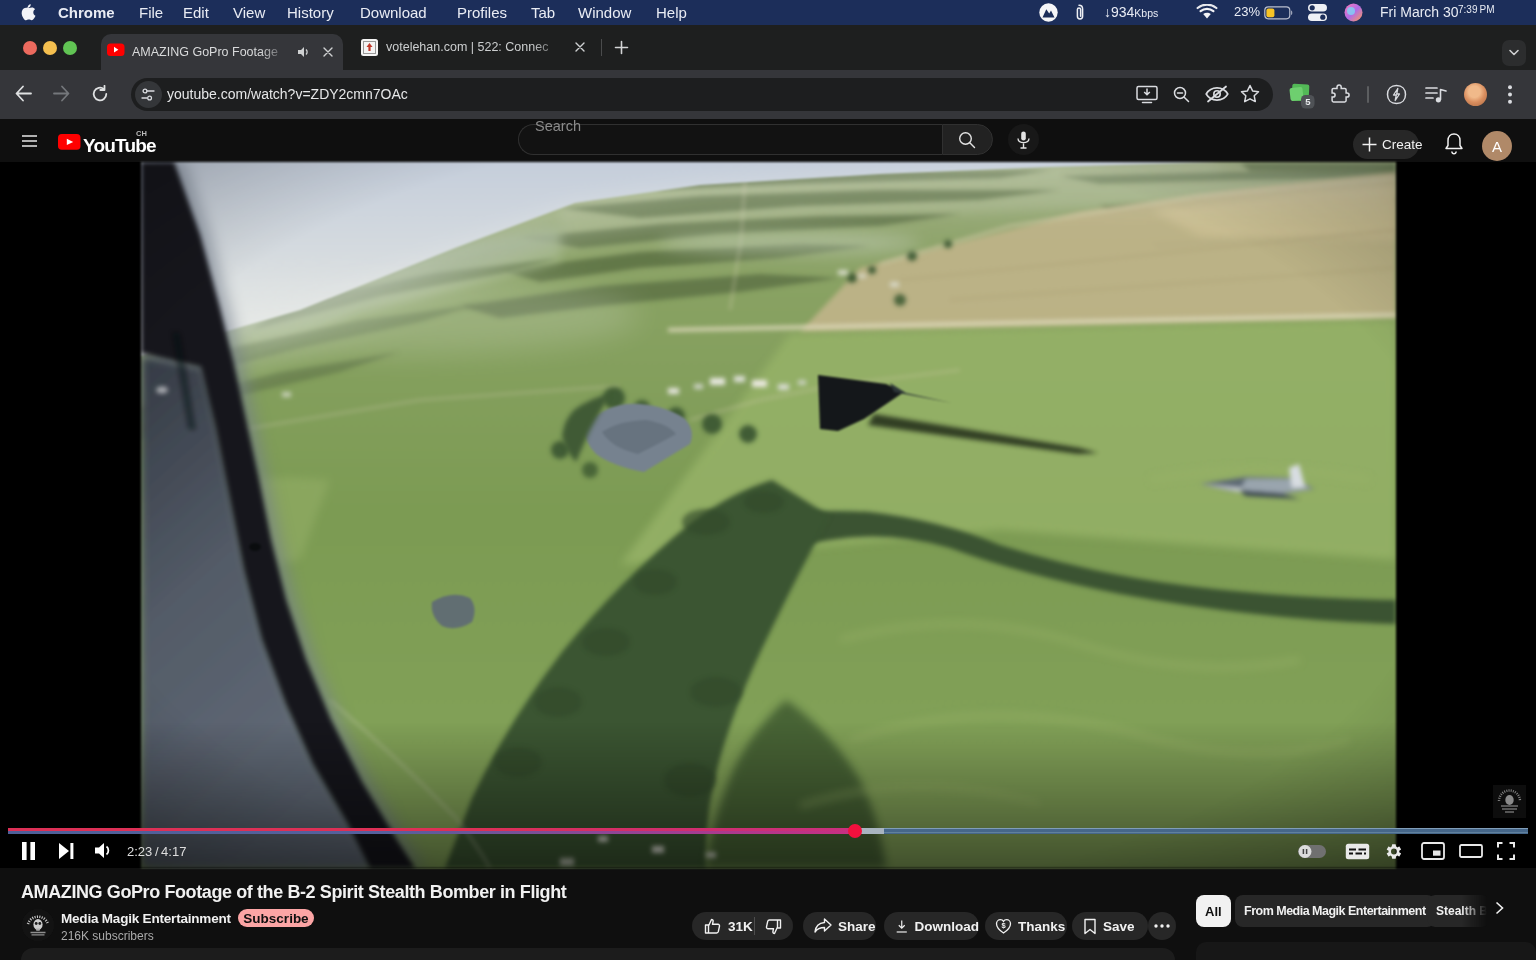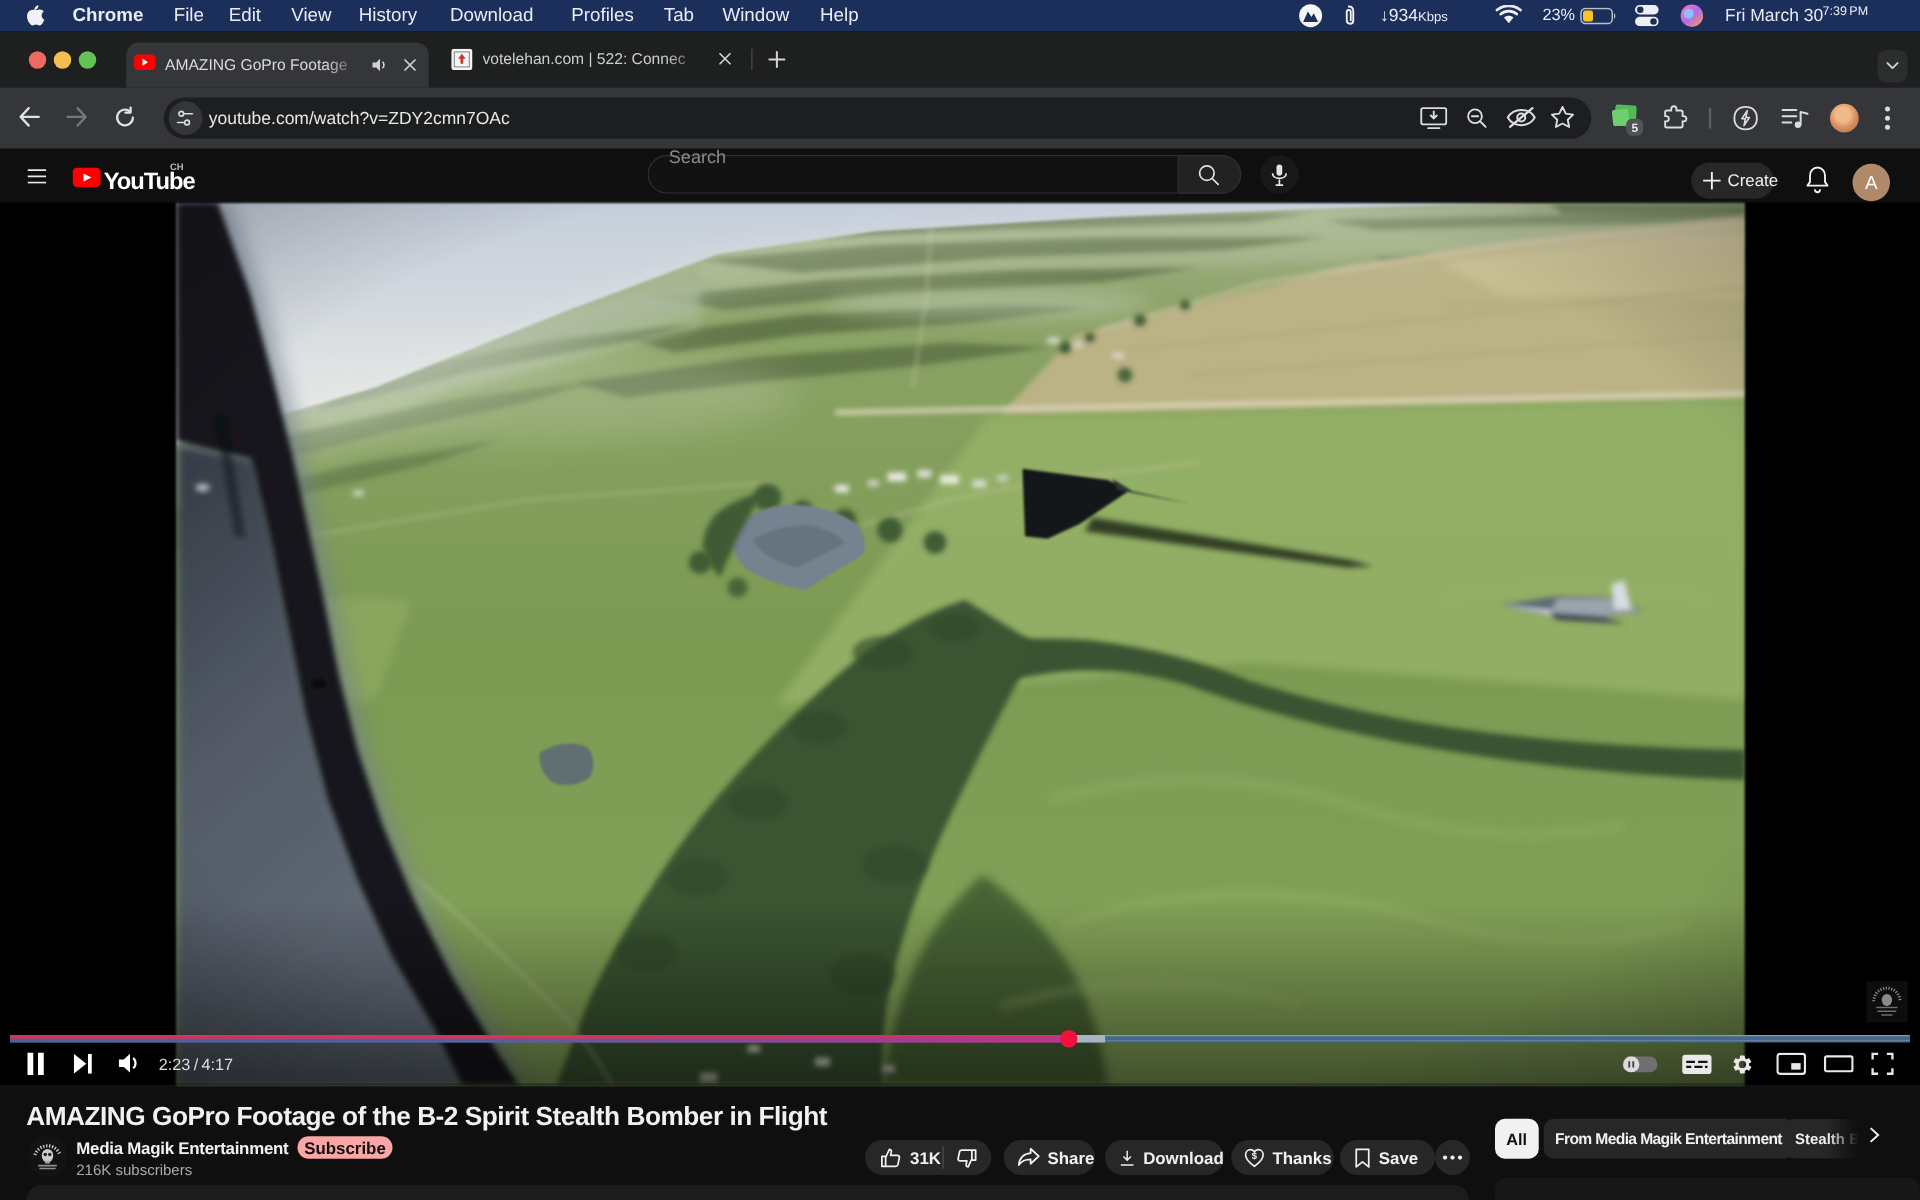--- a/index.html
+++ b/index.html
@@ -422,21 +422,21 @@
       <rect x="12" y="8.5" width="7.5" height="5.2" fill="#e9e9e9"></rect>
     </svg>
     <svg class="abs" style="left:1459px;top:682px" width="24" height="14" viewBox="0 0 24 14">
       <rect x="1" y="1" width="22" height="12" rx="1.5" fill="none" stroke="#e9e9e9" stroke-width="1.8"></rect>
     </svg>
     <svg class="abs" style="left:1497px;top:680px" width="18" height="18" viewBox="0 0 18 18">
       <path d="M1 5.5 L1 1 L5.5 1 M12.5 1 L17 1 L17 5.5 M17 12.5 L17 17 L12.5 17 M5.5 17 L1 17 L1 12.5" fill="none" stroke="#e9e9e9" stroke-width="2"></path>
     </svg>
   </div>
 
-  <div class="abs" style="left:21px;top:882px;font-size:21px;font-weight:bold;color:#f1f1f1;letter-spacing:-.4px">AMAZING GoPro Footage of the B-2 Spirit Stealth Bomber in Flight</div>
+  <div class="abs" style="left:21px;top:882px;font-size:18px;font-weight:bold;color:#f1f1f1;letter-spacing:-.4px">AMAZING GoPro Footage of the B-2 Spirit Stealth Bomber in Flight</div>
   <div class="abs" style="left:22px;top:909px;width:32px;height:32px;border-radius:50%;background:#161616;overflow:hidden">
     <svg width="32" height="32" viewBox="0 0 32 32">
       <circle cx="16" cy="16" r="16" fill="#131313"></circle>
       <path d="M6 15 A10.5 10.5 0 0 1 26 15" fill="none" stroke="#c8c8c8" stroke-width="2.6" stroke-dasharray="1.1 1.3"></path>
       <ellipse cx="16" cy="15.5" rx="4.6" ry="5.4" fill="#cccccc"></ellipse>
       <circle cx="14.2" cy="14.5" r="1.4" fill="#1d1d1d"></circle>
         <circle cx="17.8" cy="14.5" r="1.4" fill="#1d1d1d"></circle>
       <path d="M13.5 19.5 L18.5 19.5 L17.6 21.8 L14.4 21.8 Z" fill="#aaaaaa"></path>
       <path d="M8.5 23.5 L23.5 23.5 M9.5 25.8 L22.5 25.8" stroke="#8f8f8f" stroke-width="1.3"></path>
     </svg>

